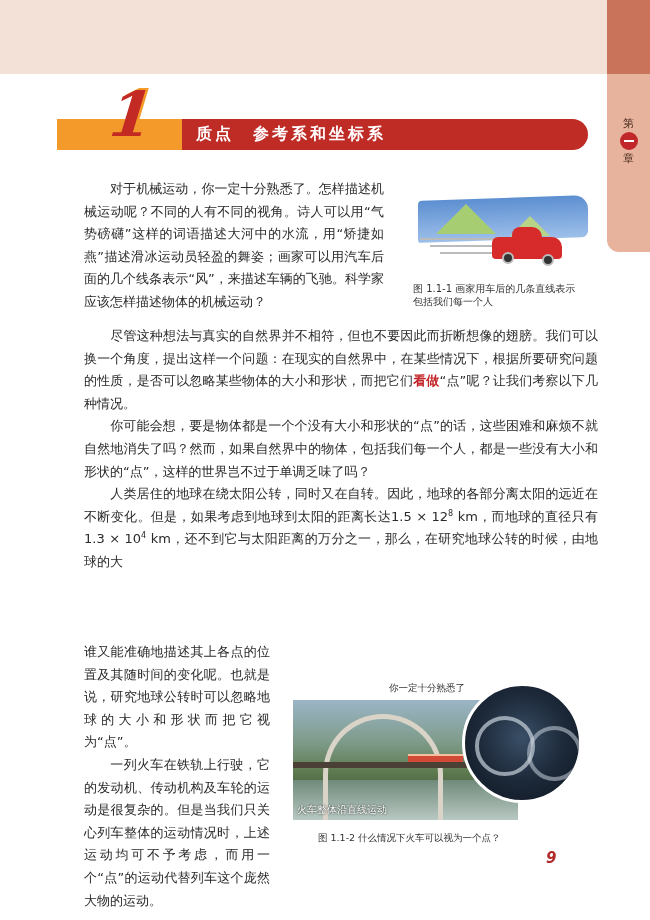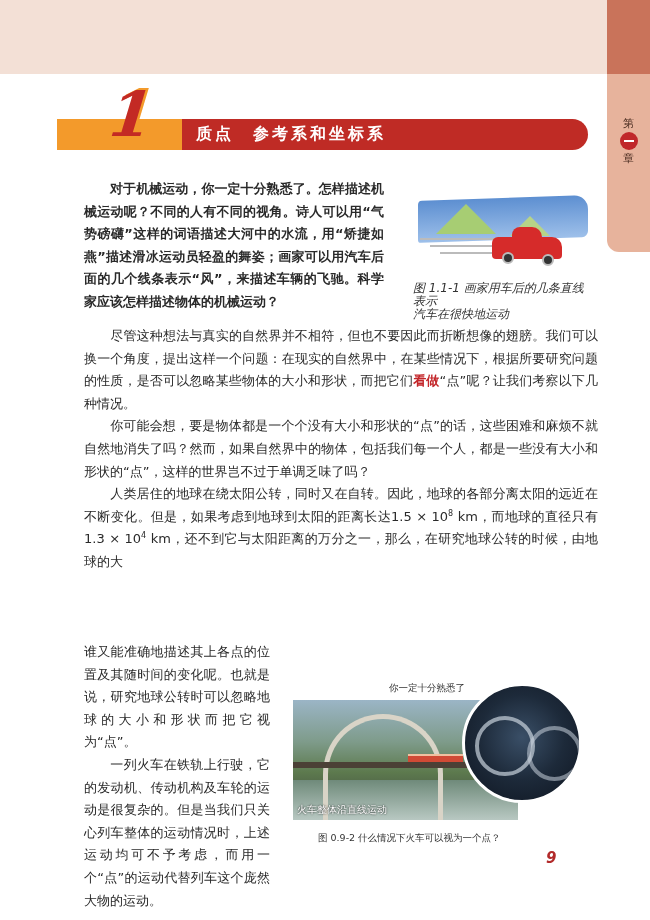--- a/index.html
+++ b/index.html
@@ -15,37 +15,37 @@
   .side-tab .vert { position: absolute; left: 0; top: 104px; width: 43px; text-align: center; font-size: 11px; line-height: 13px; color: #4a2c20; writing-mode: vertical-rl; margin-left: 15px; letter-spacing: 1px; }
 
   .title-bar { position: absolute; left: 57px; top: 119px; width: 531px; height: 31px; text-align: center; }
   .title-bar .orange { position: absolute; left: 0; top: 0; width: 125px; height: 31px; background: #f39a2b; }
   .title-bar .red { position: absolute; left: 125px; top: 0; width: 406px; height: 31px; background: #bf2b25; border-radius: 0 16px 16px 0; }
   .title-bar .title { position: absolute; left: 139px; top: 5px; font-family: "DejaVu Serif", serif; color: #fff; font-size: 16px; font-weight: bold; letter-spacing: 3px; }
   .chapter-num { position: absolute; left: 110px; top: 84px; font-family: "DejaVu Serif", serif; font-weight: bold; font-style: italic; font-size: 62px; color: #c32a24; line-height: 62px; text-shadow: 3px -2px 0 #f39a2b; transform: skewX(-6deg); }
 
   .para { position: absolute; font-size: 13px; line-height: 22.6px; color: #2a2a2a; text-align: justify; }
   .para .indent { display: inline-block; width: 26px; }
-  .p1 { left: 84px; top: 178px; width: 300px; font-weight: bold; }
+  .p1 { left: 84px; top: 178px; width: 300px; }
   .main { left: 84px; top: 325px; width: 514px; }
   .lower { left: 84px; top: 641px; width: 186px; }
 
   .keyword { background: linear-gradient(transparent 55%, #f4b79a 55%); font-weight: bold; color: #5a2a16; padding: 0 2px; border-radius: 2px; }
   .emph { color: #c3262a; font-weight: bold; }
   sup { font-size: 8px; line-height: 0; }
 
   .fig1 { position: absolute; left: 400px; top: 190px; width: 195px; height: 80px; }
   .fig1 .sky { position: absolute; left: 18px; top: 8px; width: 170px; height: 42px; background: linear-gradient(180deg,#5d8fd1,#9ec0ea); border-radius: 4px 14px 6px 3px; transform: skewY(-2deg); }
   .fig1 .hill1 { position: absolute; left: 36px; top: 14px; width: 0; height: 0; border-left: 30px solid transparent; border-right: 30px solid transparent; border-bottom: 30px solid #a7cd73; }
   .fig1 .hill2 { position: absolute; left: 110px; top: 26px; width: 0; height: 0; border-left: 20px solid transparent; border-right: 20px solid transparent; border-bottom: 20px solid #b7d487; }
   .fig1 .streak { position: absolute; height: 2px; background: #bbb; }
   .fig1 .car { position: absolute; left: 92px; top: 47px; width: 70px; height: 22px; background: #d62b2a; border-radius: 6px 10px 4px 4px; }
   .fig1 .car::before { content: ""; position: absolute; left: 20px; top: -10px; width: 30px; height: 12px; background: #d62b2a; border-radius: 8px 10px 0 0; }
   .fig1 .wheel { position: absolute; width: 12px; height: 12px; border-radius: 50%; background: #333; border: 2px solid #bbb; }
-  .cap1 { position: absolute; left: 413px; top: 282px; font-size: 12px; line-height: 13px; color: #333; width: 180px; font-style: italic; }
+  .cap1 { position: absolute; left: 413px; top: 282px; font-size: 10px; line-height: 13px; color: #333; width: 180px; }
 
   .fig2 { position: absolute; left: 293px; top: 700px; width: 225px; height: 120px; overflow: hidden; background: linear-gradient(180deg,#9bb5c6 0%,#7e9b8a 35%,#5d7a4e 60%,#4a5a45 80%,#6f8070 100%); }
   .fig2 .arch { position: absolute; left: 30px; top: 14px; width: 120px; height: 130px; border: 5px solid #d9d4c7; border-bottom: none; border-radius: 60px 60px 0 0; }
   .fig2 .deck { position: absolute; left: 0; top: 62px; width: 225px; height: 6px; background: #4b4036; }
   .fig2 .train { position: absolute; left: 115px; top: 54px; width: 55px; height: 8px; background: #d04a35; border-top: 2px solid #f0c0a0; }
   .fig2 .water { position: absolute; left: 0; top: 80px; width: 225px; height: 40px; background: linear-gradient(180deg,#6f8a7a,#b8c8c2); }
   .fig2 .label { position: absolute; left: 4px; bottom: 3px; font-size: 10px; color: #fff; text-shadow: 0 0 2px #000; }
   .fig2-circle { position: absolute; left: 462px; top: 683px; width: 120px; height: 120px; border-radius: 50%; background: radial-gradient(circle at 50% 45%, #3a4f67 0%, #1d2a3a 50%, #0e1520 100%); border: 3px solid #fff; overflow: hidden; }
   .fig2-circle .rim { position: absolute; left: 10px; top: 30px; width: 60px; height: 60px; border-radius: 50%; border: 4px solid #c8d2dc; opacity: .7; }
   .fig2-circle .rim2 { position: absolute; left: 62px; top: 40px; width: 55px; height: 55px; border-radius: 50%; border: 4px solid #c8d2dc; opacity: .55; }
@@ -81,41 +81,41 @@
   <div class="hill2"></div>
   <div class="streak" style="left:20px;top:48px;width:80px;"></div>
   <div class="streak" style="left:30px;top:55px;width:70px;"></div>
   <div class="streak" style="left:40px;top:62px;width:60px;"></div>
   <div class="car"></div>
   <div class="wheel" style="left:102px;top:62px;"></div>
   <div class="wheel" style="left:142px;top:64px;"></div>
 </div>
 <div class="cap1">
   <div>图 1.1-1  画家用车后的几条直线表示</div>
-  <div style="padding-left:0;">汽车在很快地运动</div>
+  <div style="padding-left:0;">包括我们每一个人</div>
 </div>
 
 <div class="para main">
   <div><span class="indent"></span><span>尽管这种想法与真实的自然界并不相符，但也不要因此而折断想像的翅膀。我们可以换一个角度，提出这样一个问题：在现实的自然界中，在某些情况下，根据所要研究问题的性质，是否可以忽略某些物体的大小和形状，而把它们</span><span class="emph">看做</span><span>“点”呢？让我们考察以下几种情况。</span></div>
   <div><span class="indent"></span><span>你可能会想，要是物体都是一个个没有大小和形状的“点”的话，这些困难和麻烦不就自然地消失了吗？然而，如果自然界中的物体，包括我们每一个人，都是一些没有大小和形状的“点”，这样的世界岂不过于单调乏味了吗？</span></div>
-  <div><span class="indent"></span><span>人类居住的地球在绕太阳公转，同时又在自转。因此，地球的各部分离太阳的远近在不断变化。但是，如果考虑到地球到太阳的距离长达1.5 × 10</span><sup>8</sup><span> km，而地球的直径只有1.3 × 10</span><sup>4</sup><span> km，还不到它与太阳距离的万分之一，那么，在研究地球公转的时候，由地球的大</span></div>
+  <div><span class="indent"></span><span>人类居住的地球在绕太阳公转，同时又在自转。因此，地球的各部分离太阳的远近在不断变化。但是，如果考虑到地球到太阳的距离长达1.5 × 12</span><sup>8</sup><span> km，而地球的直径只有1.3 × 10</span><sup>4</sup><span> km，还不到它与太阳距离的万分之一，那么，在研究地球公转的时候，由地球的大</span></div>
 </div>
 
 <div class="para lower">
   <div>谁又能准确地描述其上各点的位置及其随时间的变化呢。也就是说，研究地球公转时可以忽略地球的大小和形状而把它视为“点”。</div>
   <div><span class="indent"></span><span>一列火车在铁轨上行驶，它的发动机、传动机构及车轮的运动是很复杂的。但是当我们只关心列车整体的运动情况时，上述运动均可不予考虑，而用一个“点”的运动代替列车这个庞然大物的运动。</span></div>
 </div>
 
 <div class="wheel-label">你一定十分熟悉了</div>
 <div class="fig2">
   <div class="water"></div>
   <div class="arch"></div>
   <div class="deck"></div>
   <div class="train"></div>
   <div class="label">火车整体沿直线运动</div>
 </div>
 <div class="fig2-circle">
   <div class="rim"></div>
   <div class="rim2"></div>
 </div>
-<div class="cap2">图 0.9-2  什么情况下火车可以视为一个点？</div>
+<div class="cap2">图 1.1-2  什么情况下火车可以视为一个点？</div>
 
 <div class="page-num">9</div>
 
 </body></html>

